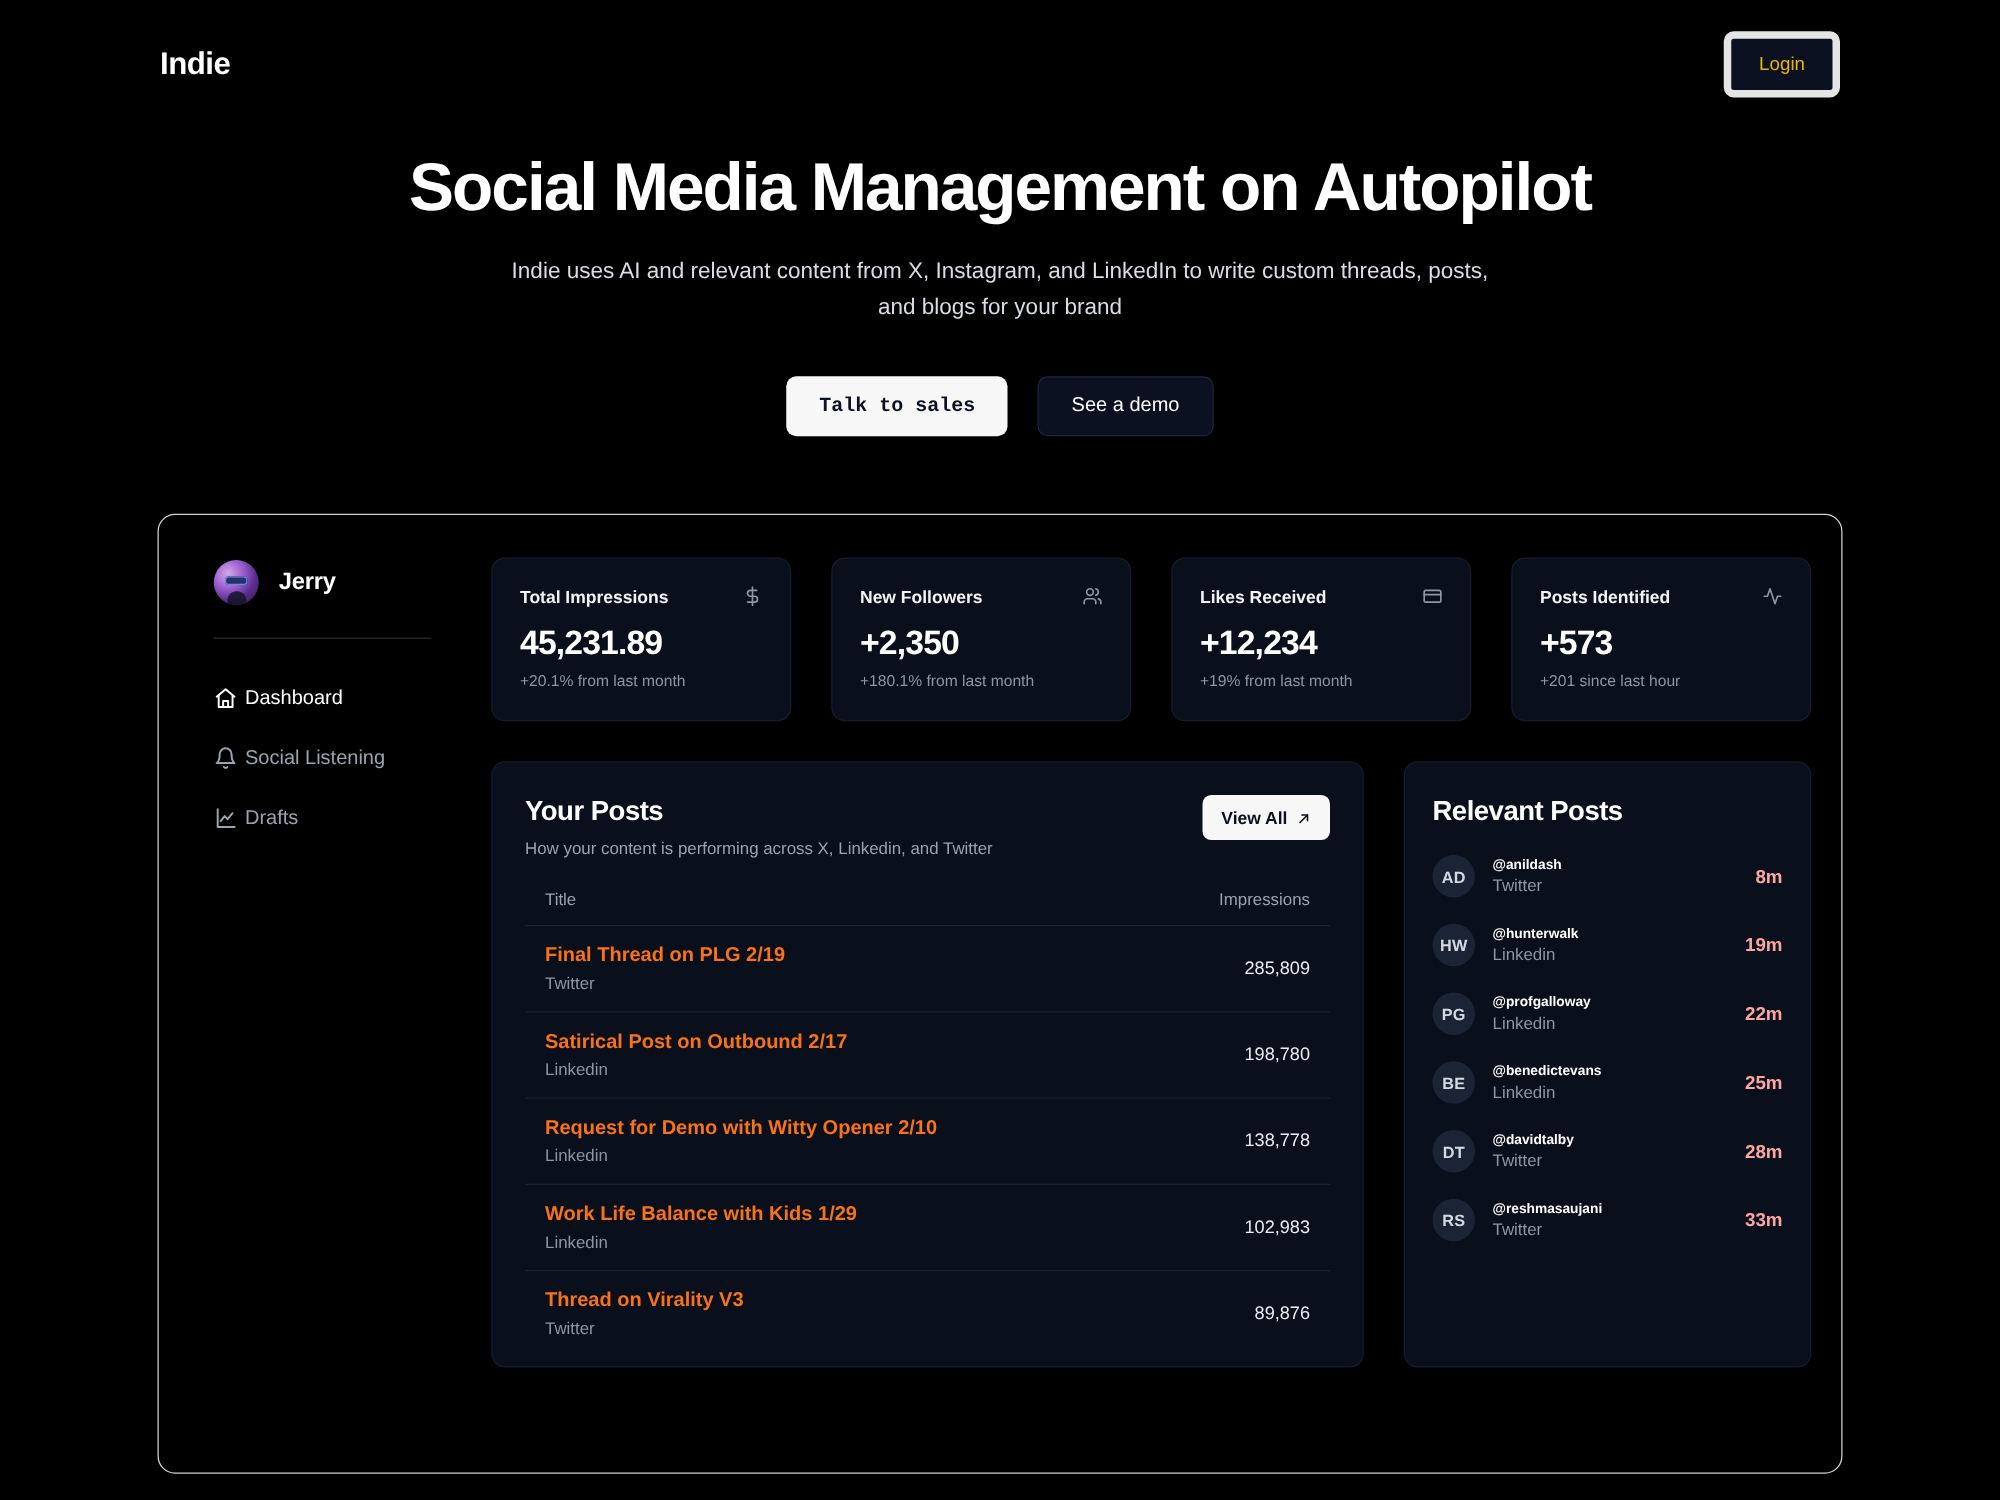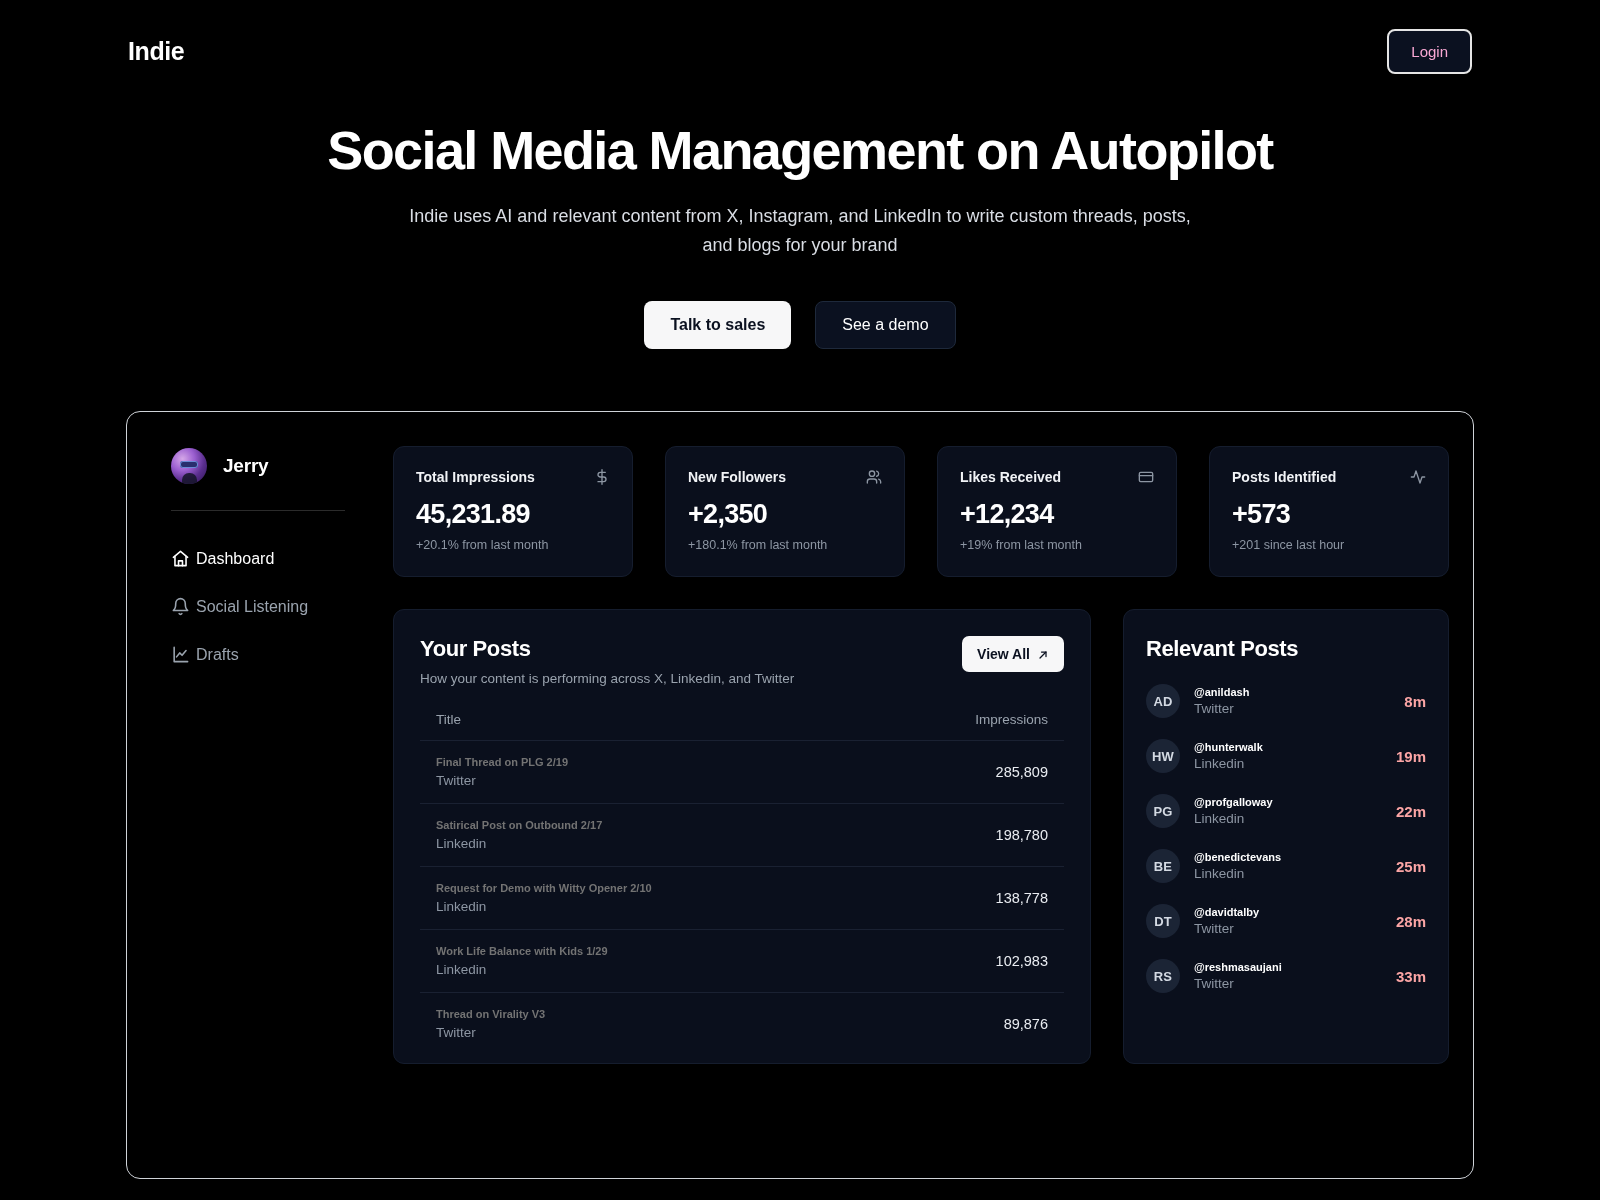--- a/index.html
+++ b/index.html
@@ -14,22 +14,22 @@
   .page { position: relative; width: 1600px; height: 1200px; }
 
   
   .topnav {
     position: absolute; top: 0; left: 0; width: 1600px; height: 102px;
     display: flex; align-items: center; justify-content: space-between;
     padding: 0 128px 0 128px;
   }
   .logo { font-size: 25px; font-weight: 700; letter-spacing: -0.4px; color: #ffffff; }
   .login-btn {
-    background: #0b1120; color: #f9a8d4;
-    border: 2px solid #e5e5e5; border-radius: 8px;
+    background: #0b1120; color: #eab308;
+    border: 6px solid #e5e5e5; border-radius: 8px;
     font-size: 15px; font-weight: 500;
     padding: 12px 22px; cursor: pointer;
     font-family: "Liberation Sans", sans-serif;
   }
 
   
   .hero { position: absolute; top: 120px; left: 0; width: 1600px; text-align: center; }
   .hero-title {
     font-size: 54px; font-weight: 700; letter-spacing: -1.6px;
     line-height: 1.12; color: #ffffff;
@@ -38,21 +38,21 @@
     margin: 22px auto 0; max-width: 800px;
     font-size: 18px; line-height: 1.56; color: #d9dde4; font-weight: 400;
   }
   .hero-actions {
     margin-top: 42px; display: flex; justify-content: center; gap: 24px;
   }
   .btn-primary {
     background: #f7f7f8; color: #0b1120;
     border: none; border-radius: 8px;
     font-size: 16px; font-weight: 600; padding: 14px 26px; cursor: pointer;
-    font-family: Liberation Sans, sans-serif;
+    font-family: Liberation Mono, monospace;
   }
   .btn-secondary {
     background: #0b1120; color: #ffffff;
     border: 1px solid #1e293b; border-radius: 8px;
     font-size: 16px; font-weight: 500; padding: 14px 26px; cursor: pointer;
     font-family: "Liberation Sans", sans-serif;
   }
 
   
   .dashboard {
@@ -128,21 +128,21 @@
 
   .table { margin-top: 26px; }
   .thead {
     display: flex; justify-content: space-between;
     padding: 0 16px 13px 16px; font-size: 13.5px; color: #9aa3ae;
   }
   .trow {
     display: flex; align-items: center; justify-content: space-between;
     padding: 15px 16px; border-top: 1px solid #1a2132;
   }
-  .trow .t-title { font-size: 11px; font-weight: 600; color: #737373; }
+  .trow .t-title { font-size: 16px; font-weight: 600; color: #f97316; }
   .trow .t-plat { margin-top: 5px; font-size: 13.5px; color: #8d96a3; }
   .trow .t-val { font-size: 14.5px; color: #e9ecf1; font-weight: 500; margin-left: 20px; }
 
   .relevant-card {
     flex: 0 0 326px; background: #0a0f1c; border: 1px solid #151d2e;
     border-radius: 11px; padding: 26px 22px 20px 22px;
   }
   .relevant-title { font-size: 22px; font-weight: 700; letter-spacing: -0.4px; }
   .rlist { margin-top: 22px; display: flex; flex-direction: column; gap: 21px; }
   .ritem { display: flex; align-items: center; gap: 14px; cursor: pointer; }

